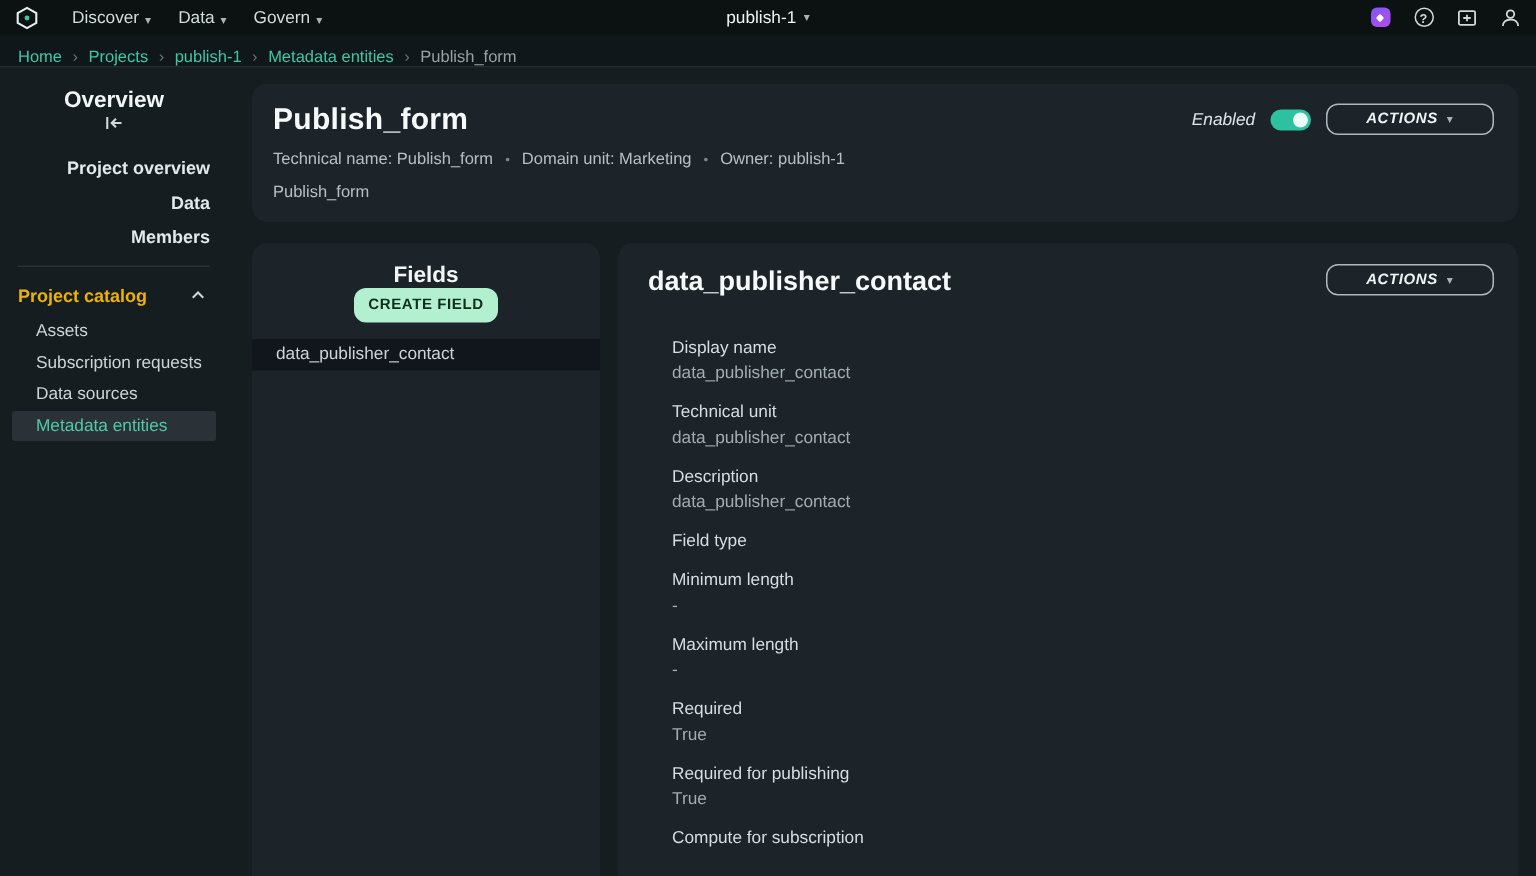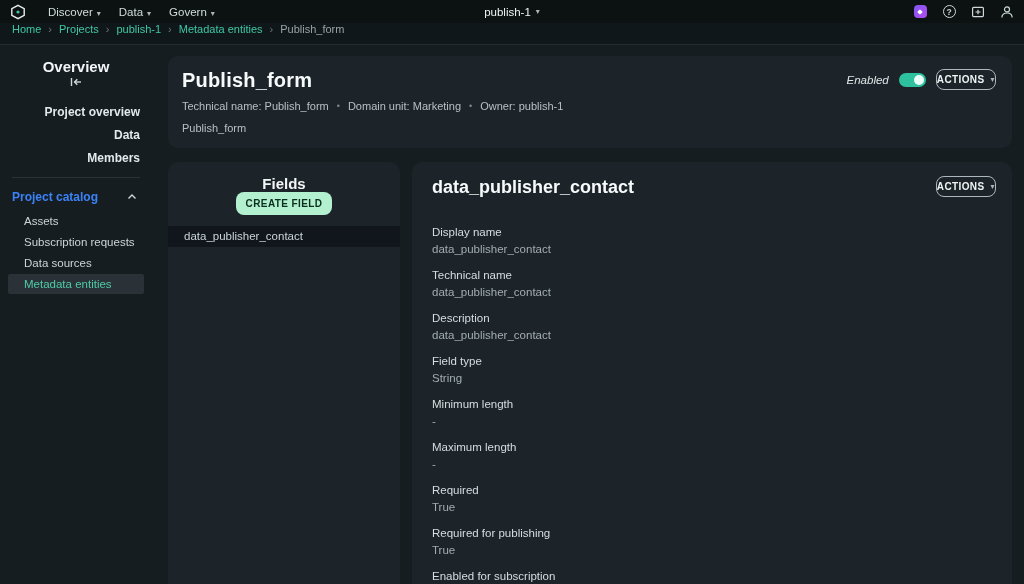--- a/index.html
+++ b/index.html
@@ -25,77 +25,78 @@
   }
   .topbar-right { margin-left:auto; display:flex; align-items:center; gap:15px; }
   .tb-icon { width:14px; height:14px; display:flex; align-items:center; justify-content:center; cursor:pointer; }
   .q-icon { width:13px; height:13px; border-radius:4px; background:linear-gradient(135deg,#7e57f2,#b44cf0); position:relative; }
   .q-icon::after { content:""; position:absolute; left:4.5px; top:4.5px; width:4px; height:4px; background:#fff; border-radius:1px; transform:rotate(45deg); }
   .help-icon { width:13px; height:13px; border:1.2px solid #cfd8da; border-radius:50%; font-size:8.5px; display:flex; align-items:center; justify-content:center; color:#cfd8da; font-weight:700; }
 
   
   .breadcrumb-bar {
     height:22px; background:#10171a; border-bottom:1px solid #242c30;
-    display:flex; align-items:flex-start; padding:0 12px; font-size:11px; gap:7px;
+    display:flex; align-items:flex-end; padding:0 12px; font-size:11px; gap:7px;
   }
   .crumb-link { color:#3ec7a4; cursor:pointer; }
   .crumb-sep { color:#6b7579; font-size:11px; }
   .crumb-current { color:#97a2a6; }
 
   
   .content { display:flex; height:539px; }
   .sidebar { width:152px; padding:13px 8px 0 8px; flex-shrink:0; }
   .sidebar-head { display:flex; align-items:center; justify-content:space-between; padding:0 4px; margin-bottom:13px;flex-direction:column; }
   .sidebar-title { font-size:15px; font-weight:700; color:#f2f6f7; }
   .collapse-btn { cursor:pointer; display:flex; }
   .nav-item { font-size:12px; font-weight:600; color:#e2e9ea; padding:3px 4px; margin-bottom:3px; cursor:pointer; border-radius:2px;text-align:right; }
   .sidebar-divider { height:1px; background:#2b3338; margin:9px 4px 10px 4px; }
   .catalog-head { display:flex; align-items:center; justify-content:space-between; padding:2px 6px 2px 4px; margin-bottom:5px; cursor:pointer; }
-  .catalog-title { font-size:12px; font-weight:700; color:#3b82f6; }
+  .catalog-title { font-size:12px; font-weight:700; color:#eab308; }
   .sub-item { font-size:11.5px; font-weight:400; color:#ccd4d7; padding:4px 4px 4px 16px; margin-bottom:1px; cursor:pointer; border-radius:2px; }
   .sub-item.selected { background:#2a3238; color:#4ecaa8; }
 
   .main { flex:1; padding:11px 12px 0 16px; overflow:hidden; }
 
   
   .header-panel { background:#1c2429; border-radius:10px; padding:13px 16px 14px 14px; position:relative; }
   .page-title { font-size:20px; font-weight:700; color:#f6fafa; letter-spacing:.2px; }
   .meta-line { margin-top:8px; font-size:11px; color:#b6c0c3; display:flex; align-items:center; }
   .meta-bullet { color:#7d888c; margin:0 8px; font-size:9px; }
   .desc-line { margin-top:10px; font-size:11px; color:#b6c0c3; }
   .header-controls { position:absolute; top:13px; right:16px; display:flex; align-items:center; gap:10px; }
   .enabled-label { font-size:11.5px; color:#dfe6e8;font-style:italic; }
   .toggle { width:27px; height:14px; border-radius:8px; background:#2ec1a0; position:relative; cursor:pointer; }
   .toggle-knob { position:absolute; right:2px; top:2px; width:10px; height:10px; border-radius:50%; background:#eafef7; }
 
   .btn-outline {
     font-size:10px; font-weight:700; letter-spacing:.4px; color:#eef3f4;
     border:1.5px solid #aeb8bc; border-radius:8px; background:transparent;
-    padding:4px 0; display:flex; align-items:center; gap:6px; cursor:pointer;
+    padding:4px 26px; display:flex; align-items:center; gap:6px; cursor:pointer;
     font-family:inherit;
+    font-style:italic;
   }
   .btn-primary {
     font-size:10px; font-weight:700; letter-spacing:.4px; color:#0b2e1e;
     background:#b2f0cf; border:none; border-radius:8px; padding:6px 10px; cursor:pointer;
     font-family:inherit;
   }
 
   
   .content-row { display:flex; gap:12px; margin-top:14px; height:478px; }
   .fields-panel { width:232px; flex-shrink:0; background:#1c2429; border-radius:10px; padding-top:1px; }
   .fields-head { display:flex; align-items:center; justify-content:space-between; padding:12px 16px 11px 16px;flex-direction:column; }
   .panel-title { font-size:15px; font-weight:700; color:#f2f6f7; }
   .field-row { font-size:11.5px; color:#ccd4d7; padding:4px 16px 5px 16px; cursor:pointer; }
   .field-row.selected { background:#10161b; }
 
   .details-panel { flex:1; background:#1c2429; border-radius:10px; padding:15px 20px; position:relative; }
   .details-title { font-size:18px; font-weight:700; color:#f6fafa; }
   .details-actions { position:absolute; top:14px; right:16px; }
   .detail-list { margin-top:27px; }
-  .detail-group { margin-bottom:12px; }
+  .detail-group { margin-bottom:12px;margin-left:16px; }
   .detail-label { font-size:11.5px; color:#d7dde0; line-height:14px; margin-bottom:3px; }
   .detail-value { font-size:11.5px; color:#a2adb1; line-height:14px; }
 
   svg.icon { display:block; }
 </style>
 </head>
 <body>
 
 <div class="app">
 
@@ -230,49 +231,48 @@
               <span>ACTIONS</span>
               <span class="caret">▾</span>
             </button>
           </div>
           <div class="detail-list">
             <div class="detail-group">
               <div class="detail-label">Display name</div>
               <div class="detail-value">data_publisher_contact</div>
             </div>
             <div class="detail-group">
-              <div class="detail-label">Technical name</div>
+              <div class="detail-label">Technical unit</div>
               <div class="detail-value">data_publisher_contact</div>
             </div>
             <div class="detail-group">
               <div class="detail-label">Description</div>
               <div class="detail-value">data_publisher_contact</div>
             </div>
             <div class="detail-group">
               <div class="detail-label">Field type</div>
-              <div class="detail-value">String</div>
             </div>
             <div class="detail-group">
               <div class="detail-label">Minimum length</div>
               <div class="detail-value">-</div>
             </div>
             <div class="detail-group">
               <div class="detail-label">Maximum length</div>
               <div class="detail-value">-</div>
             </div>
             <div class="detail-group">
               <div class="detail-label">Required</div>
               <div class="detail-value">True</div>
             </div>
             <div class="detail-group">
               <div class="detail-label">Required for publishing</div>
               <div class="detail-value">True</div>
             </div>
             <div class="detail-group">
-              <div class="detail-label">Enabled for subscription</div>
+              <div class="detail-label">Compute for subscription</div>
 
             </div>
           </div>
         </section>
       </div>
 
     </main>
   </div>
 </div>
 

